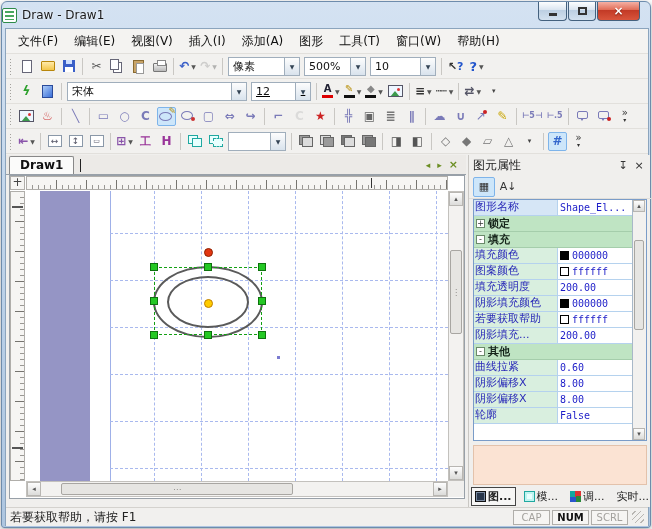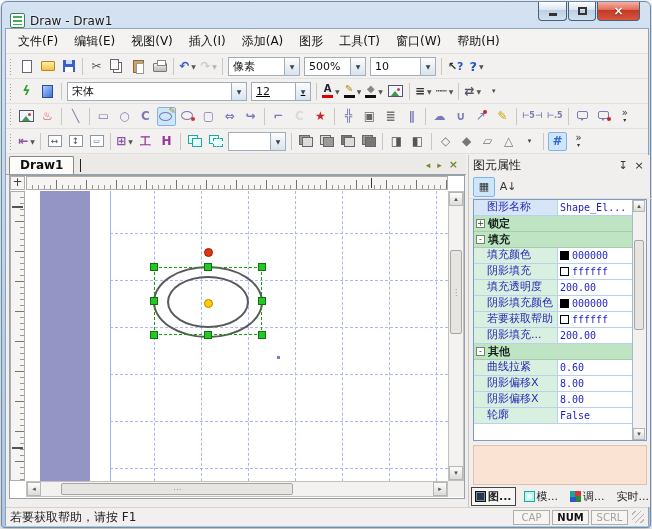--- a/index.html
+++ b/index.html
@@ -1,21 +1,21 @@
 <!DOCTYPE html>
 <html><head>
 <meta charset="utf-8">
 <style>
   *{margin:0;padding:0;box-sizing:border-box}
   html,body{width:652px;height:529px;overflow:hidden;background:#fff;
     font-family:"DejaVu Sans","Liberation Sans",sans-serif;-webkit-font-smoothing:antialiased}
   .win{position:absolute;left:1px;top:1px;width:650px;height:527px;border:1px solid #6e8cac;
     border-radius:6px 6px 3px 3px;background:linear-gradient(#d4e2f2,#b9cfe7 60%,#aec6e0);
     box-shadow:0 2px 6px rgba(0,0,0,.35)}
-  .titlebar{position:absolute;left:0;top:0;right:0;height:26px;display:flex;align-items:flex-end;padding-left:8px}
+  .titlebar{position:absolute;left:0;top:0;right:0;height:26px;display:flex;align-items:center;}
   .appicon{width:15px;height:15px;background:#fff;border:1px solid #2e8b4a;border-radius:2px;position:relative;margin-right:5px}
   .appicon:after{content:"";position:absolute;left:2px;top:2px;right:2px;height:9px;
     background:repeating-linear-gradient(#49a85f 0 2px,#fff 2px 4px)}
   .title{font-size:12px;color:#1a1a1a;text-shadow:0 0 3px #fff}
   .capbtns{position:absolute;top:0;right:10px;display:flex}
   .capbtn{height:19px;border:1px solid #44617e;border-top:none;display:flex;align-items:center;justify-content:center;
     background:linear-gradient(#fdfeff,#d9e4f0 45%,#bccfe2 46%,#d3e1ef);border-radius:0 0 4px 4px;margin-left:1px}
   .capbtn.minb{width:29px}.capbtn.maxb{width:28px}
   .capbtn.close{width:43px;background:linear-gradient(#f5b0a4,#e06a54 45%,#c23a26 46%,#d9553c);color:#fff;
     font-weight:bold;font-size:12px;text-shadow:0 1px 1px #7a1a0a}
@@ -127,21 +127,21 @@
   .phead{position:absolute;left:0;top:0;width:182px;height:20px;display:flex;align-items:center;padding:0 4px;font-size:12px;color:#222}
   .phead .ptitle{flex:1}
   .pheadbtn{width:16px;height:14px;display:flex;align-items:center;justify-content:center;font-size:11px;color:#333;border:1px solid transparent}
   .ptoolbar{position:absolute;left:0;top:20px;width:182px;height:24px;display:flex;align-items:center;padding-left:4px;gap:2px;
     border-bottom:1px solid #e0deda}
   .pbtn{width:22px;height:20px;display:flex;align-items:center;justify-content:center;border:1px solid transparent;border-radius:2px;font-size:11px;color:#333}
   .pbtn.sel{background:#cde6fa;border-color:#7eb4ea}
   .pgrid{position:absolute;left:4px;top:44px;width:174px;height:242px;border:1px solid #7a9cc8;background:#fff;display:flex}
   .pgridrows{width:159px}
   .prow{height:16px;display:flex;border-bottom:1px solid #b5d2ee;font-size:11px;line-height:14px}
-  .pname{width:84px;background:#d9efdf;color:#2a2ab8;padding:0 2px 0 13px;border-right:1px solid #b5d2ee;overflow:hidden;white-space:nowrap}
+  .pname{width:84px;background:#d9efdf;color:#2a2ab8;padding:0 2px 0 1px;border-right:1px solid #b5d2ee;overflow:hidden;white-space:nowrap}
   .prow.first .pname{background:#d6e6f6}
   .pval{flex:1;background:#fff;color:#1c1cc8;font-family:"DejaVu Sans Mono","Liberation Mono",monospace;font-size:10px;
     padding:0 2px;display:flex;align-items:center;gap:3px;overflow:hidden;white-space:nowrap}
   .pcat{height:16px;background:#bfe4c3;border-bottom:1px solid #a5cdab;display:flex;align-items:center;font-weight:bold;
     color:#15241a;font-size:11px}
   .pexp{width:9px;height:9px;border:1px solid #6a8a6a;background:#fff;font-size:8px;line-height:7px;text-align:center;
     margin:0 3px 0 2px;font-weight:normal;color:#333}
   .sw{width:9px;height:9px;border:1px solid #000;display:inline-block;flex:none}
   .pscroll{width:14px;border-left:1px solid #a8b8c8;background:#f2f1ef;position:relative}
   .pscroll .sarrow{left:0;width:12px;height:12px}
@@ -586,21 +586,21 @@
               <span>填充</span>
             </div>
             <div class="prow">
               <div class="pname">填充颜色</div>
               <div class="pval">
                 <span class="sw" style="background: rgb(0, 0, 0);"></span>
                 <span>000000</span>
               </div>
             </div>
             <div class="prow">
-              <div class="pname">阴影填充</div>
+              <div class="pname">图案颜色</div>
               <div class="pval">
                 <span class="sw" style="background: rgb(255, 255, 255);"></span>
                 <span>ffffff</span>
               </div>
             </div>
             <div class="prow">
               <div class="pname">填充透明度</div>
               <div class="pval">
                 <span>200.00</span>
               </div>

